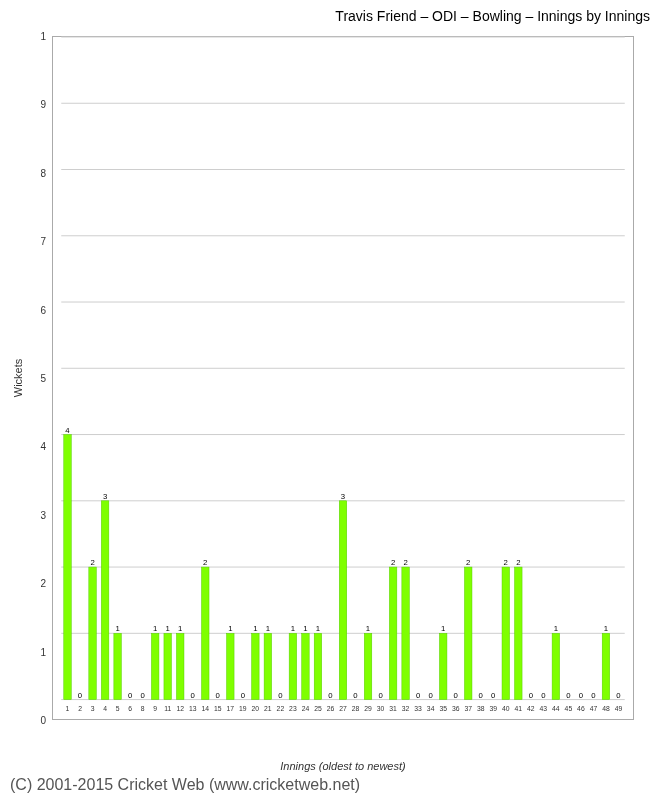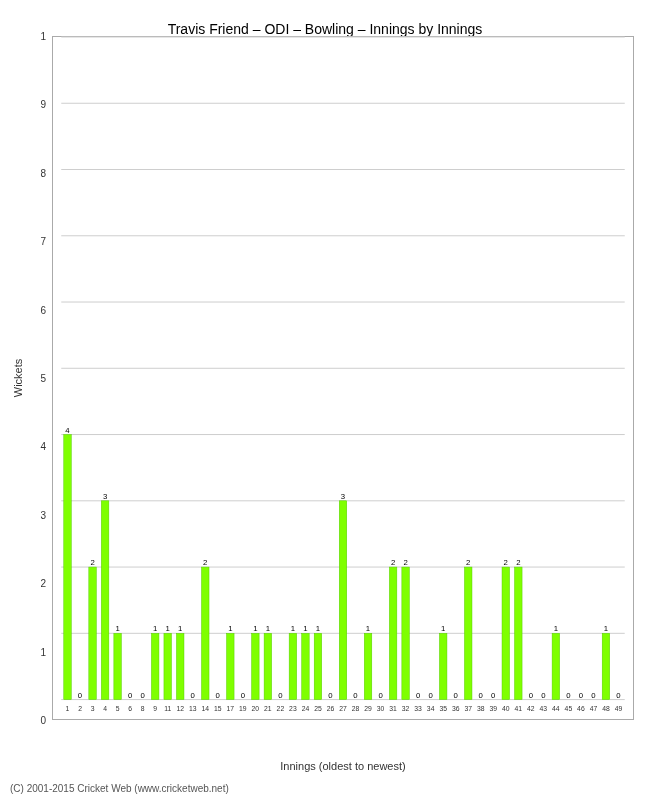--- a/index.html
+++ b/index.html
@@ -12,24 +12,24 @@
       color: #000;
       overflow: hidden;
     }
     .chart-container {
       width: 650px;
       height: 800px;
       position: relative;
       background: #fff;
     }
     .chart-title {
-      text-align: center;
+      text-align: right;
       font-size: 14px;
       font-weight: normal;
-      padding-top: 21px;
+      padding-top: 8px;
       margin-bottom: 4px;
     }
     .chart-area {
       position: absolute;
       top: 36px;
       left: 52px;
       right: 16px;
       bottom: 80px;
       background: #fff;
       border: 1px solid #aaa;
@@ -189,16 +189,16 @@
         <text x="547.7777777777778" y="680" text-anchor="middle" font-size="8" fill="#000">0</text>
         <text x="547.7777777777778" y="694" text-anchor="middle" font-size="7" fill="#333">47</text>
         <rect x="556.8000000000001" y="613.8" width="7.733333333333333" height="68.2" fill="#7fff00" stroke="#55cc00" stroke-width="0.5"></rect>
         <text x="560.6666666666667" y="611.8" text-anchor="middle" font-size="8" fill="#000">1</text>
         <text x="560.6666666666667" y="694" text-anchor="middle" font-size="7" fill="#333">48</text>
         <text x="573.5555555555555" y="680" text-anchor="middle" font-size="8" fill="#000">0</text>
         <text x="573.5555555555555" y="694" text-anchor="middle" font-size="7" fill="#333">49</text>
       </svg>
   </div>
 
-  <div style="position:absolute;bottom:28px;left:52px;right:16px;text-align:center;font-size:11px;color:#333;">Innings (oldest to newest)</div>
-
-  <div style="position:absolute;bottom:6px;left:10px;font-size:10px;color:#555;">(C) 2001-2015 Cricket Web (www.cricketweb.net)</div>
+  <div style="position:absolute;bottom:28px;left:52px;right:16px;text-align:center;font-size:11px;color:#333;font-style:italic;">Innings (oldest to newest)</div>
+
+  <div style="position:absolute;bottom:6px;left:10px;font-size:16px;color:#555;">(C) 2001-2015 Cricket Web (www.cricketweb.net)</div>
 </div>
 
 </body></html>

